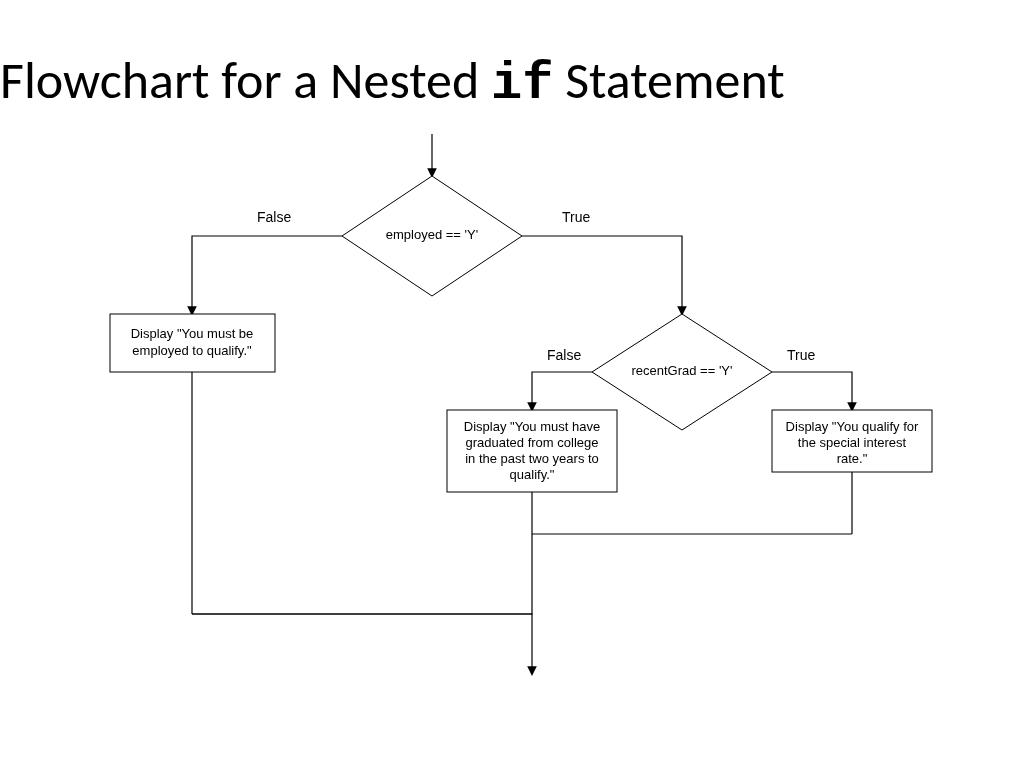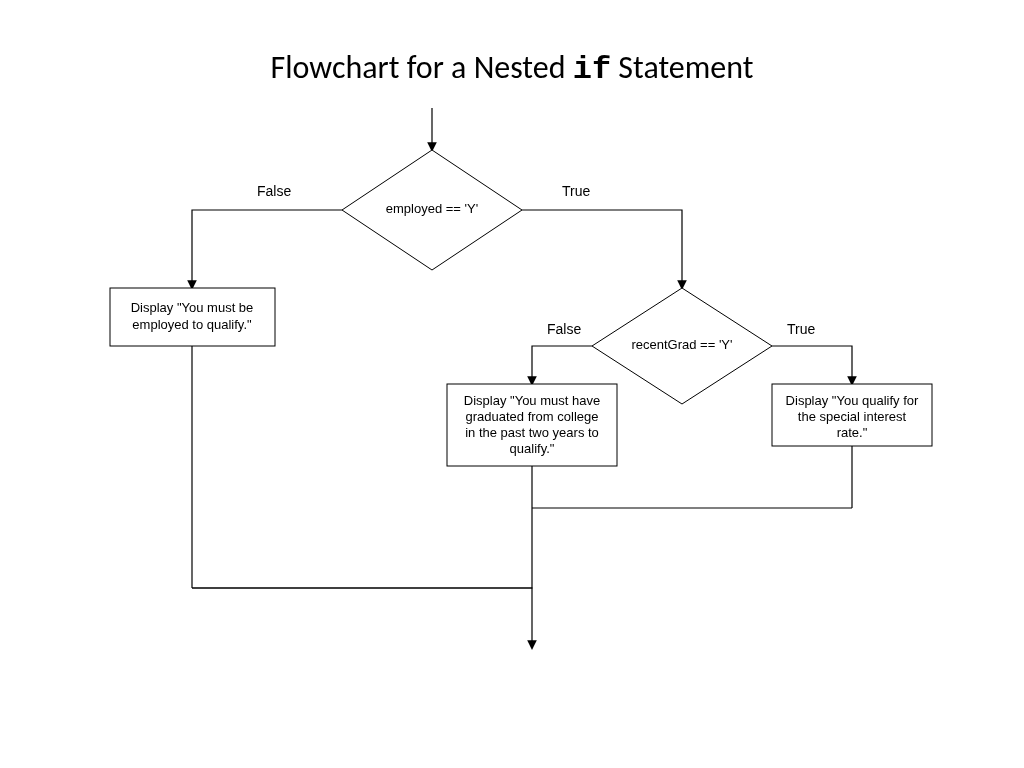--- a/index.html
+++ b/index.html
@@ -5,22 +5,21 @@
   html, body {
     margin: 0;
     padding: 0;
     width: 1024px;
     height: 768px;
     background: #fff;
     font-family: "Helvetica Neue", Helvetica, Arial, sans-serif;
     color: #000;
   }
   .title {
-    text-align: center;
-    font-size: 32px;
+    font-size: 52px;
     font-weight: 400;
     padding-top: 48px;
     font-family: Calibri, "Segoe UI", Arial, sans-serif;
   }
   .title .mono {
     font-family: "Courier New", Courier, monospace;
     font-weight: bold;
   }
   svg {
     display: block;

